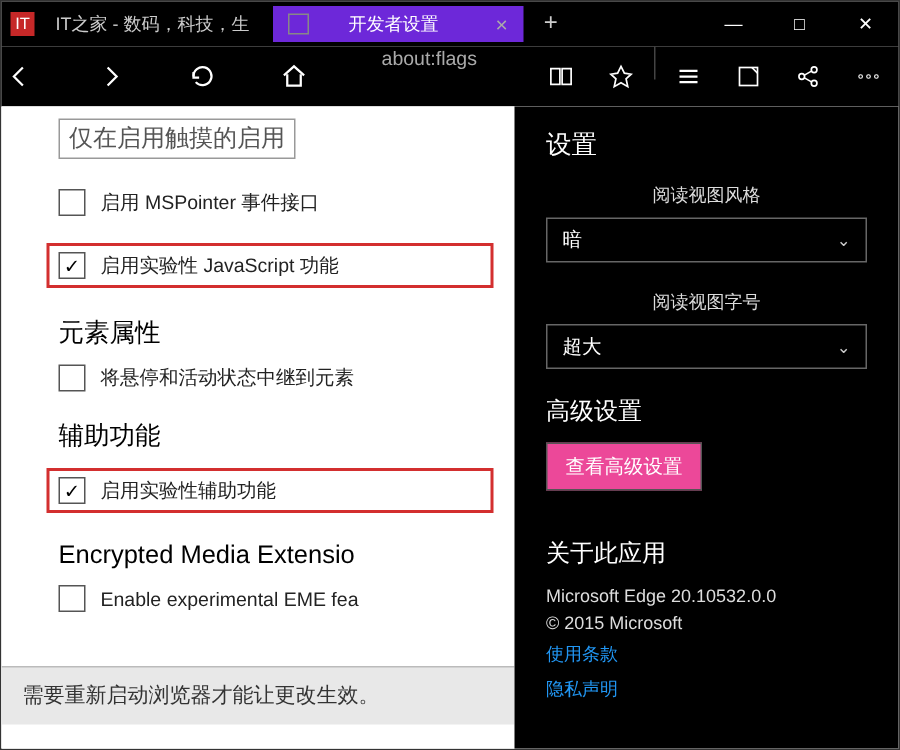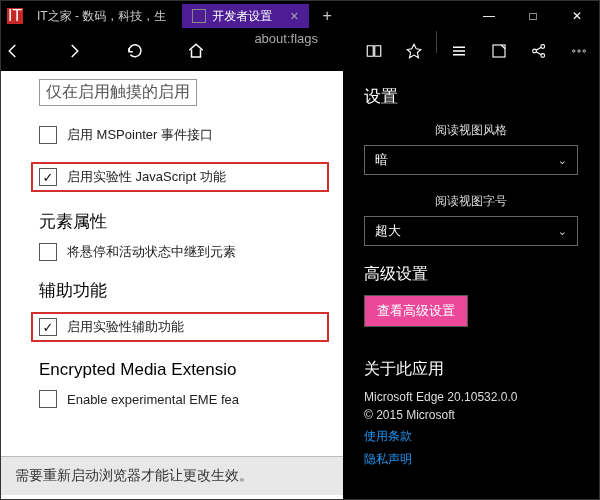--- a/index.html
+++ b/index.html
@@ -1,23 +1,23 @@
 <!DOCTYPE html>
 <html><head>
 <meta charset="utf-8">
 <style>
 * { margin: 0; padding: 0; box-sizing: border-box; font-family: "Microsoft YaHei", "Segoe UI", sans-serif; }
 body { width: 600px; height: 500px; background: #f0f0f0; overflow: hidden; }
 
 .window { width: 600px; height: 500px; display: flex; flex-direction: column; border: 1px solid #333; }
 
 .titlebar { background: #000; height: 30px; display: flex; align-items: center; color: #fff; font-size: 12px; }
-.titlebar .favicon { width: 16px; height: 16px; background: #c62828; color: #fff; display: flex; align-items: center; justify-content: center; font-size: 16px; margin: 0 6px; }
+.titlebar .favicon { width: 16px; height: 16px; background: #c62828; color: #fff; display: flex; align-items: center; justify-content: center; font-size: 11px; margin: 0 6px; }
 .titlebar .tab-title { flex: 0 0 auto; padding: 0 8px; color: #ccc; }
-.titlebar .tab { display: flex; align-items: center; background: #4c1d95; height: 24px; padding: 0 10px; margin-left: 8px; }
+.titlebar .tab { display: flex; align-items: center; background: #6d28d9; height: 24px; padding: 0 10px; margin-left: 8px; gap: 20px; }
 .titlebar .tab .page-icon { width: 14px; height: 14px; border: 1px solid #888; margin-right: 6px; }
 .titlebar .close-tab { margin-left: 18px; font-size: 14px; color: #aaa; }
 .titlebar .newtab { padding: 0 14px; font-size: 16px; color: #ccc; }
 .titlebar .spacer { flex: 1; }
 .titlebar .winbtn { width: 44px; height: 30px; display: flex; align-items: center; justify-content: center; font-size: 12px; color: #fff; }
 
 .toolbar { background: #000; height: 40px; display: flex; align-items: flex-start; gap: 36px; }
 .toolbar .btn { width: 44px; height: 40px; display: flex; align-items: center; justify-content: center; color: #fff; }
 .toolbar .btn svg { stroke: #fff; fill: none; }
 .toolbar .url { flex: 1; color: #aaa; font-size: 13px; padding-left: 10px; }
@@ -26,21 +26,21 @@
 .toolbar .sep { width: 1px; height: 22px; background: #444; margin: 0 2px; }
 
 .content { flex: 1; display: flex; position: relative; background: #fff; }
 
 .page { flex: 1; background: #fff; padding: 8px 14px 0 38px; font-size: 13px; color: #222; overflow: hidden; position: relative; }
 .inline-trunc { display: inline-flex; align-items: center; padding: 2px 6px; border: 1px solid #999; color: #555; font-size: 16px; margin-bottom: 12px; }
 .row { display: flex; align-items: center; margin: 8px 0 18px 0; }
 .row.highlighted { border: 2px solid #d32f2f; padding: 4px 6px; margin-left: -8px; }
 .checkbox { width: 18px; height: 18px; border: 1px solid #555; margin-right: 10px; display: flex; align-items: center; justify-content: center; font-size: 13px; color: #000; }
 .section-h { font-size: 17px; margin: 6px 0 10px 0; color: #000; }
-.restart-bar { position: absolute; left: 0; right: 0; bottom: 4px; background: #e8e8e8; border-top: 1px solid #bbb; padding: 10px 14px; font-size: 14px; color: #333; }
+.restart-bar { position: absolute; left: 0; right: 0; bottom: 16px; background: #e8e8e8; border-top: 1px solid #bbb; padding: 10px 14px; font-size: 14px; color: #333; }
 
 .panel { width: 256px; background: #000; color: #fff; padding: 14px 21px; font-size: 13px; position: relative; }
 .panel h3 { font-size: 17px; font-weight: normal; margin-bottom: 14px; }
 .panel .field-label { font-size: 12px; color: #ddd; margin-bottom: 6px; text-align: center; }
 .panel .select { border: 1px solid #666; height: 30px; display: flex; align-items: center; justify-content: space-between; padding: 0 10px; margin-bottom: 18px; font-size: 13px; }
 .panel .chev { font-size: 11px; color: #ccc; }
 .panel .sect-h { font-size: 16px; margin: 8px 0 10px 0; }
 .panel .adv-btn { display: inline-block; background: #ec4899; border: 1px solid #555; padding: 6px 12px; font-size: 13px; margin-bottom: 24px; }
 .panel .ver { font-size: 12px; color: #ddd; margin-bottom: 4px; }
 .panel .link { color: #2196f3; font-size: 12px; display: block; margin-top: 6px; }

